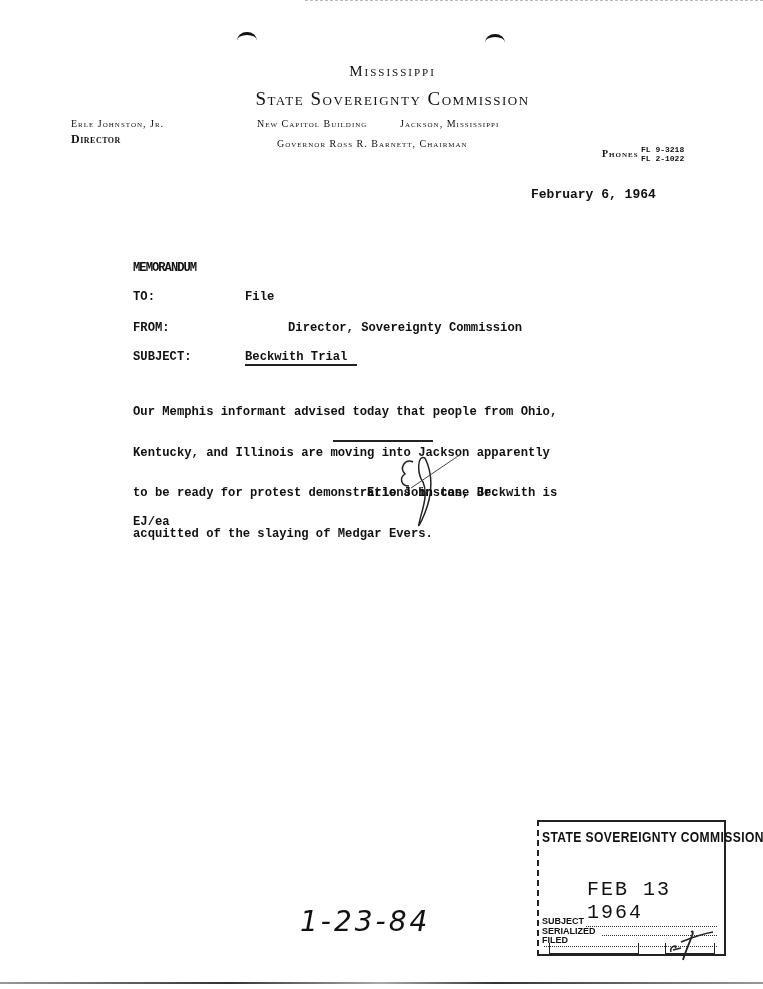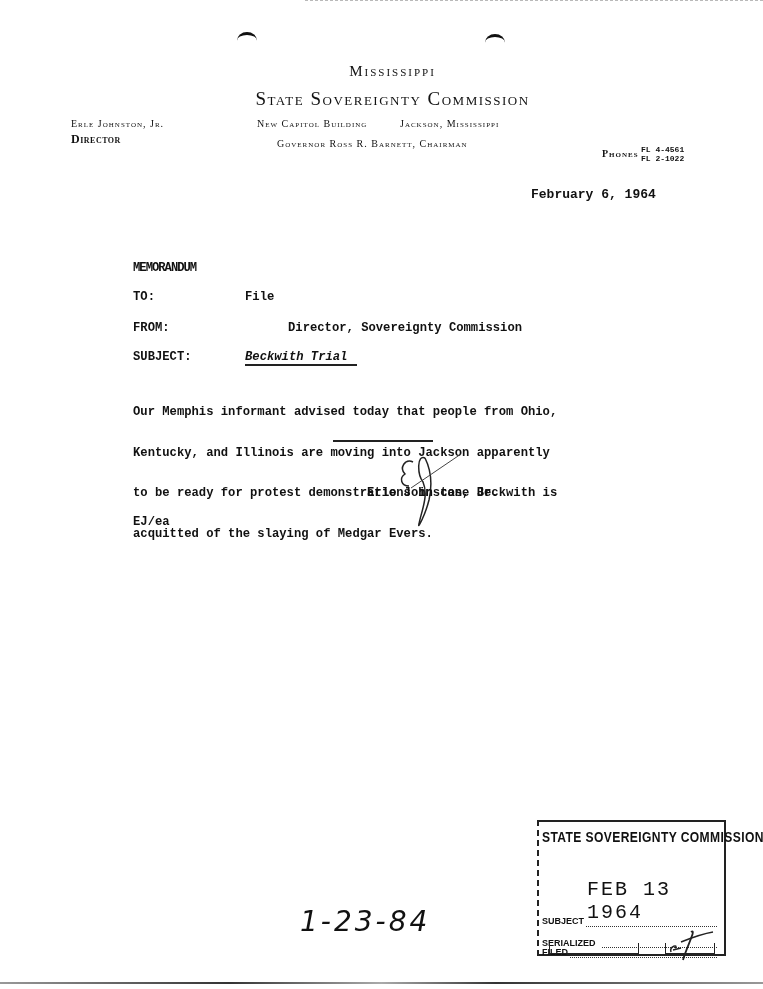--- a/index.html
+++ b/index.html
@@ -9,21 +9,21 @@
   .mono { font-family: "Liberation Mono", "DejaVu Sans Mono", monospace; font-weight: bold; }
   .sc { font-variant: small-caps; letter-spacing: 1px; padding-left: 11px; }
   .topdash { left: 305px; top: 0; width: 458px; height: 0; border-top: 1px dashed #b9b9b9; }
   .punch { width: 20px; height: 14px; border-top: 3px solid #111; border-radius: 50% 50% 0 0; }
   .hdr1 { top: 63px; left: 0; width: 763px; text-align: center; font-size: 15px; letter-spacing: 2px; }
   .hdr2 { top: 88px; left: 0; width: 763px; text-align: center; font-size: 19px; letter-spacing: 1.5px; }
   .small { font-size: 10px; }
   .tiny { font-size: 12px; letter-spacing: 0.5px; }
   .body-text { font-size: 12.2px; line-height: 13.5px; white-space: pre; }
   .row-label { font-size: 12.2px; }
-  .uline { border-bottom: 2px solid #222; font-style: italic; }
+  .uline { border-bottom: 2px solid #222; }
   .stamp { left: 537px; top: 820px; width: 185px; height: 132px; border: 2px solid #222; border-left: 2px dashed #222; }
   .stamp-title { font-family: "Liberation Sans", "DejaVu Sans", sans-serif; font-weight: bold; font-size: 15.5px; transform: scaleX(0.78); transform-origin: left; white-space: nowrap; letter-spacing: 0.5px; }
   .stamp-date { font-family: Liberation Mono, monospace; font-size: 20px; letter-spacing: 2px; }
   .stamp-lbl { font-family: "Liberation Sans", "DejaVu Sans", sans-serif; font-size: 9px; font-weight: bold; line-height: 9.5px; }
   .dots { border-bottom: 1px dotted #333; }
   .hand { font-family: "DejaVu Sans", sans-serif; font-style: italic; font-size: 28px; letter-spacing: 3px; }
   .bottomline { left: 0; top: 982px; width: 763px; height: 2px; background: linear-gradient(90deg,#999 0%,#333 30%,#aaa 50%,#333 65%,#999 100%); }
 </style>
 </head>
 <body>
@@ -38,21 +38,21 @@
 
 <div class="abs serif sc small" style="left:60px;top:118px;">Erle Johnston, Jr.</div>
 <div class="abs serif sc tiny" style="left:60px;top:132px;font-weight:bold;">Director</div>
 
 <div class="abs serif sc small" style="left:246px;top:118px;">New Capitol Building</div>
 <div class="abs serif sc small" style="left:389px;top:118px;">Jackson, Mississippi</div>
 <div class="abs serif sc small" style="left:266px;top:138px;">Governor Ross R. Barnett, Chairman</div>
 
 <div class="abs serif sc small" style="left:591px;top:148px;font-weight:bold;">Phones</div>
 <div class="abs mono" style="left:641px;top:145px;font-size:8px;line-height:9px;">
-  <div>FL 4-4561</div>
+  <div>FL 9-3218</div>
   <div>FL 2-1022</div>
 </div>
 
 <div class="abs mono" style="left:531px;top:187px;font-size:13px;">February 6, 1964</div>
 
 <div class="abs mono row-label" style="left:133px;top:261px;letter-spacing:-1px;">MEMORANDUM</div>
 
 <div class="abs mono row-label" style="left:133px;top:290px;">TO:</div>
 <div class="abs mono row-label" style="left:245px;top:290px;">File</div>
 
@@ -80,25 +80,25 @@
 <div class="abs mono row-label" style="left:133px;top:515px;">EJ/ea</div>
 
 <div class="abs stamp">
   <div class="abs stamp-title" style="left:3px;top:6px;">STATE SOVEREIGNTY COMMISSION</div>
   <div class="abs stamp-date" style="left:48px;top:56px;">FEB 13 1964</div>
   <div class="abs" style="left:3px;top:95px;width:175px;">
     <div style="display:flex;">
       <span class="stamp-lbl">SUBJECT</span>
       <span class="dots" style="flex:1;margin-left:2px;"></span>
     </div>
-    <div style="display:flex;margin-top:12px;">
+    <div style="display:flex;">
       <span class="stamp-lbl">SERIALIZED</span>
       <span class="dots" style="flex:1;margin-left:6px;"></span>
     </div>
-    <div style="display:flex;">
+    <div style="display:flex;flex-direction:column;">
       <span class="stamp-lbl">FILED</span>
       <span class="dots" style="flex:1;margin-left:2px;"></span>
     </div>
   </div>
   <div class="abs" style="left:10px;top:121px;width:88px;height:10px;border:1.5px solid #222;border-top:none;"></div>
   <div class="abs" style="left:126px;top:121px;width:48px;height:10px;border:1.5px solid #222;border-top:none;"></div>
   <svg class="abs" style="left:128px;top:104px;" width="50" height="36" viewBox="0 0 50 36">
     <path d="M4 26 C2 20 12 18 8 22 M6 24 L14 22" fill="none" stroke="#222" stroke-width="1.5"></path>
     <path d="M24 6 C30 2 20 20 16 34" fill="none" stroke="#222" stroke-width="1.8"></path>
     <path d="M14 16 C24 12 34 8 46 6" fill="none" stroke="#222" stroke-width="1.5"></path>

